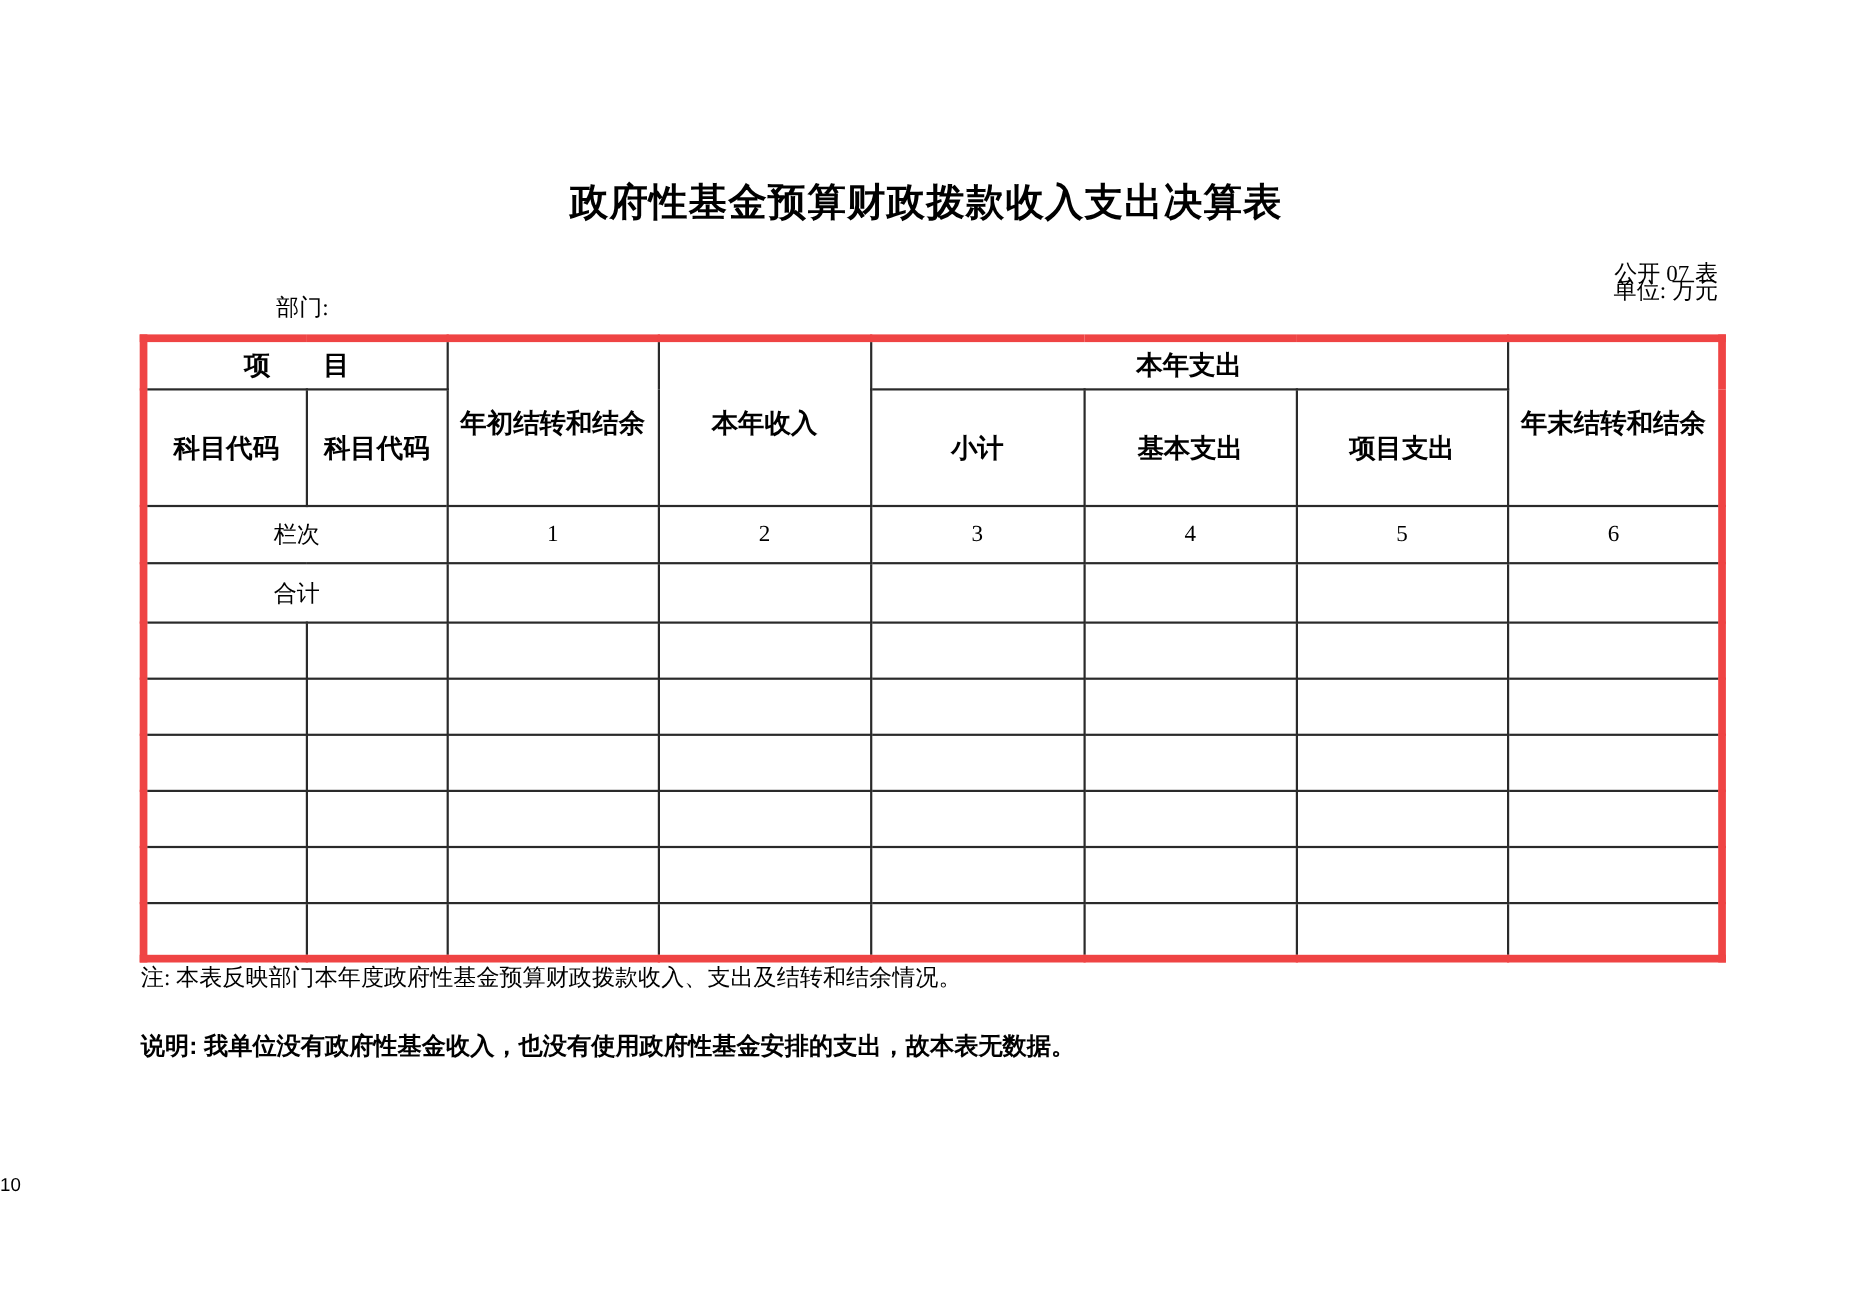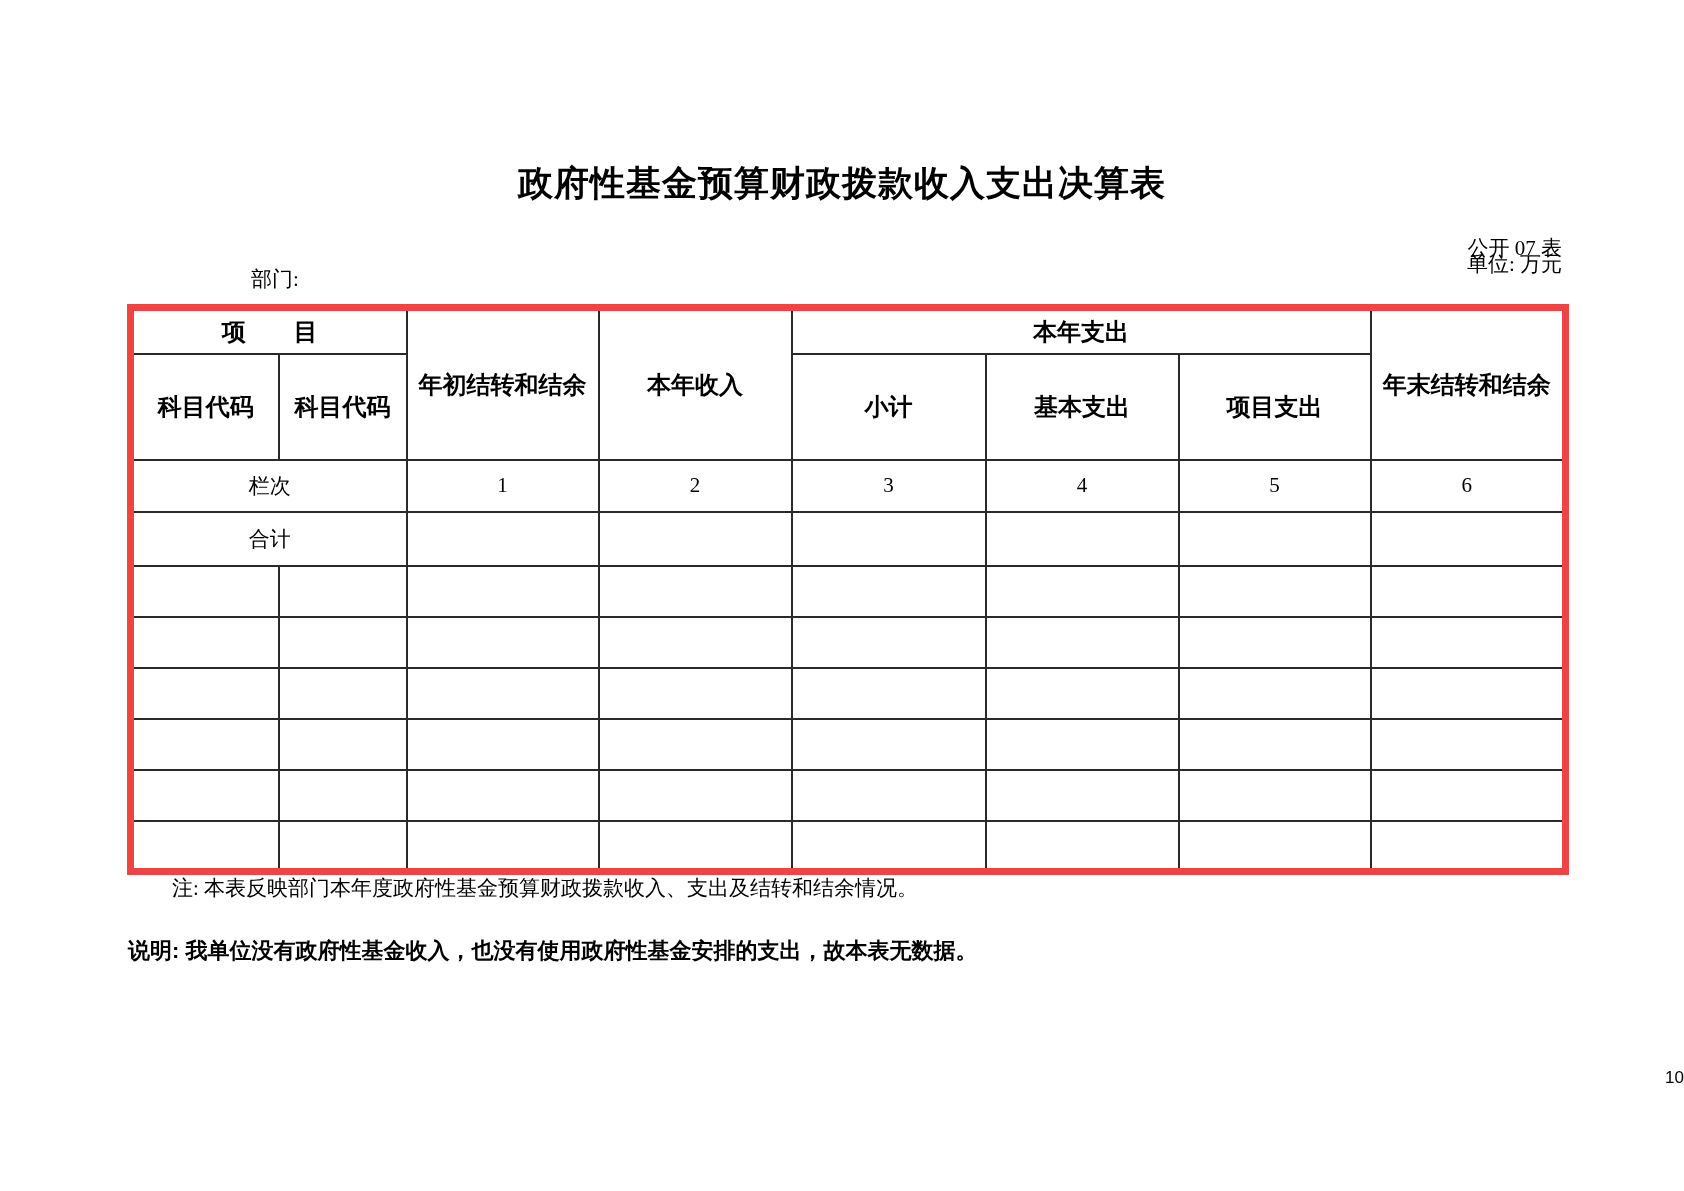--- a/index.html
+++ b/index.html
@@ -79,37 +79,36 @@
   tr.row-h2 { height: 106px; }
   tr.row-idx { height: 52px; margin-top: 34px; }
   tr.row-total { height: 54px; margin-top: 32px; }
   tr.row-empty { height: 51px; }
   .note-line {
     position: absolute;
     left: 128px;
     top: 874px;
     font-size: 21px;
     white-space: pre;
-    margin-left: 44px;
   }
   .statement-line {
     position: absolute;
     left: 128px;
     top: 936px;
     font-family: "Liberation Sans", "DejaVu Sans", sans-serif;
     font-weight: bold;
     font-size: 22px;
     white-space: pre;
   }
   .page-number {
     position: absolute;
     left: 0;
     top: 1068px;
     width: 1684px;
-    text-align: right;
+    text-align: left;
     font-family: "Liberation Sans", "DejaVu Sans", sans-serif;
     font-size: 17px;
   }
 </style>
 </head>
 <body>
 
 <div class="doc-title">政府性基金预算财政拨款收入支出决算表</div>
 
 <div class="meta-code">公开 07 表</div>

